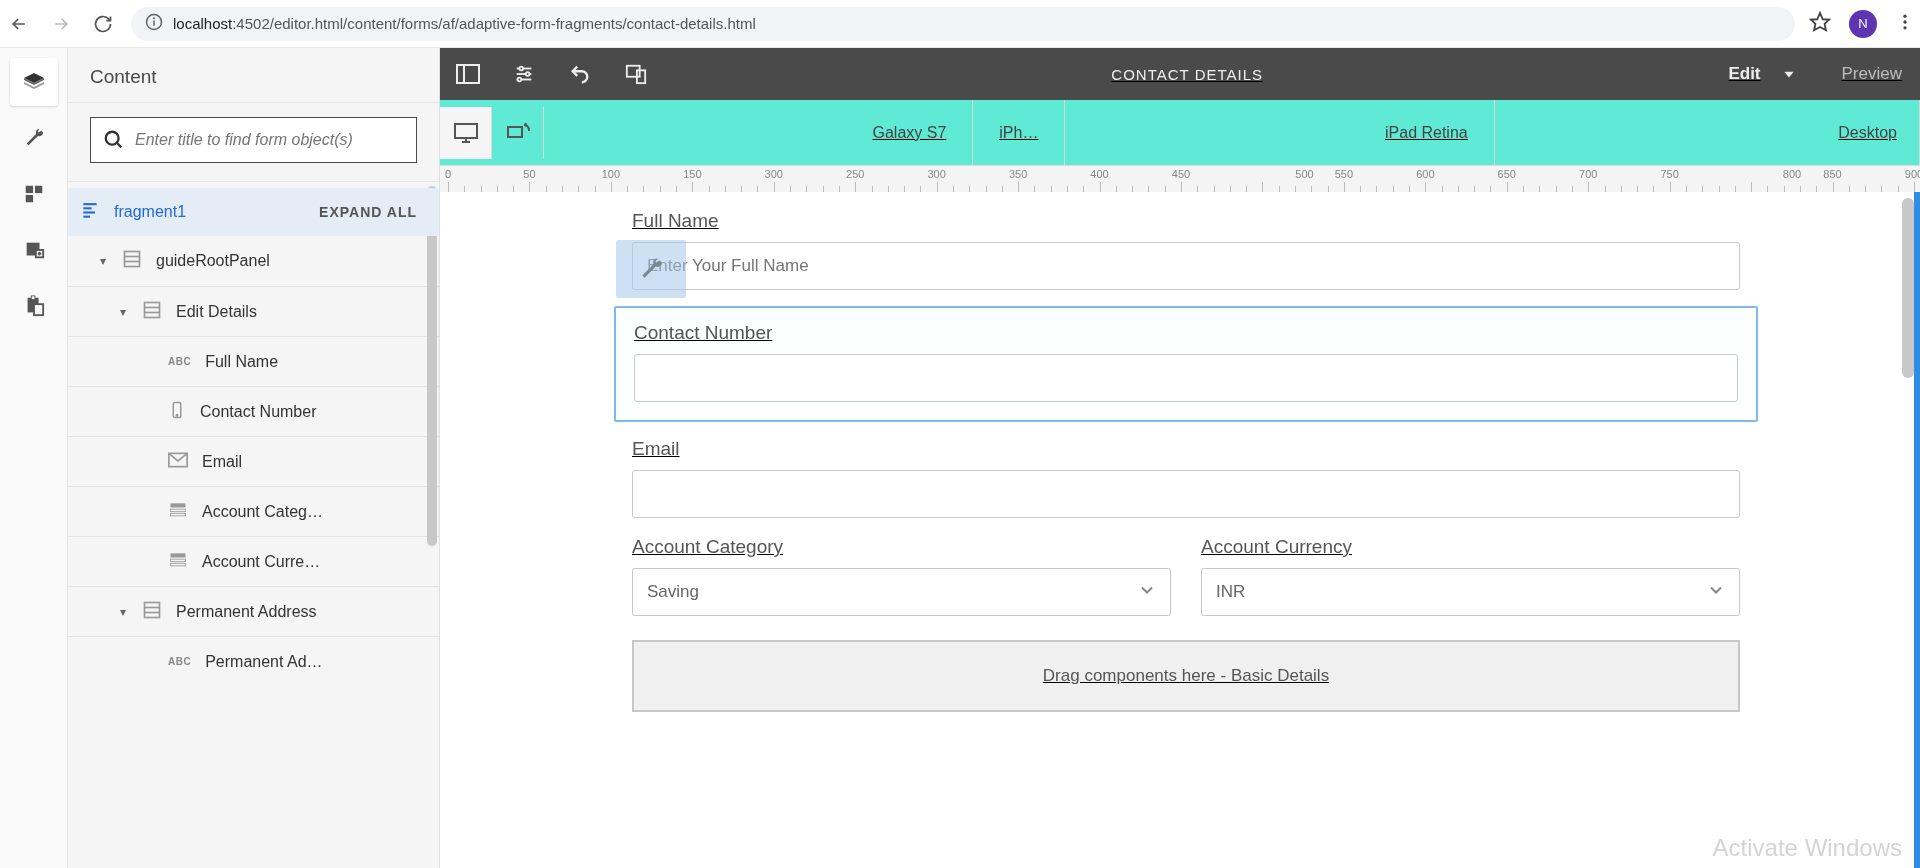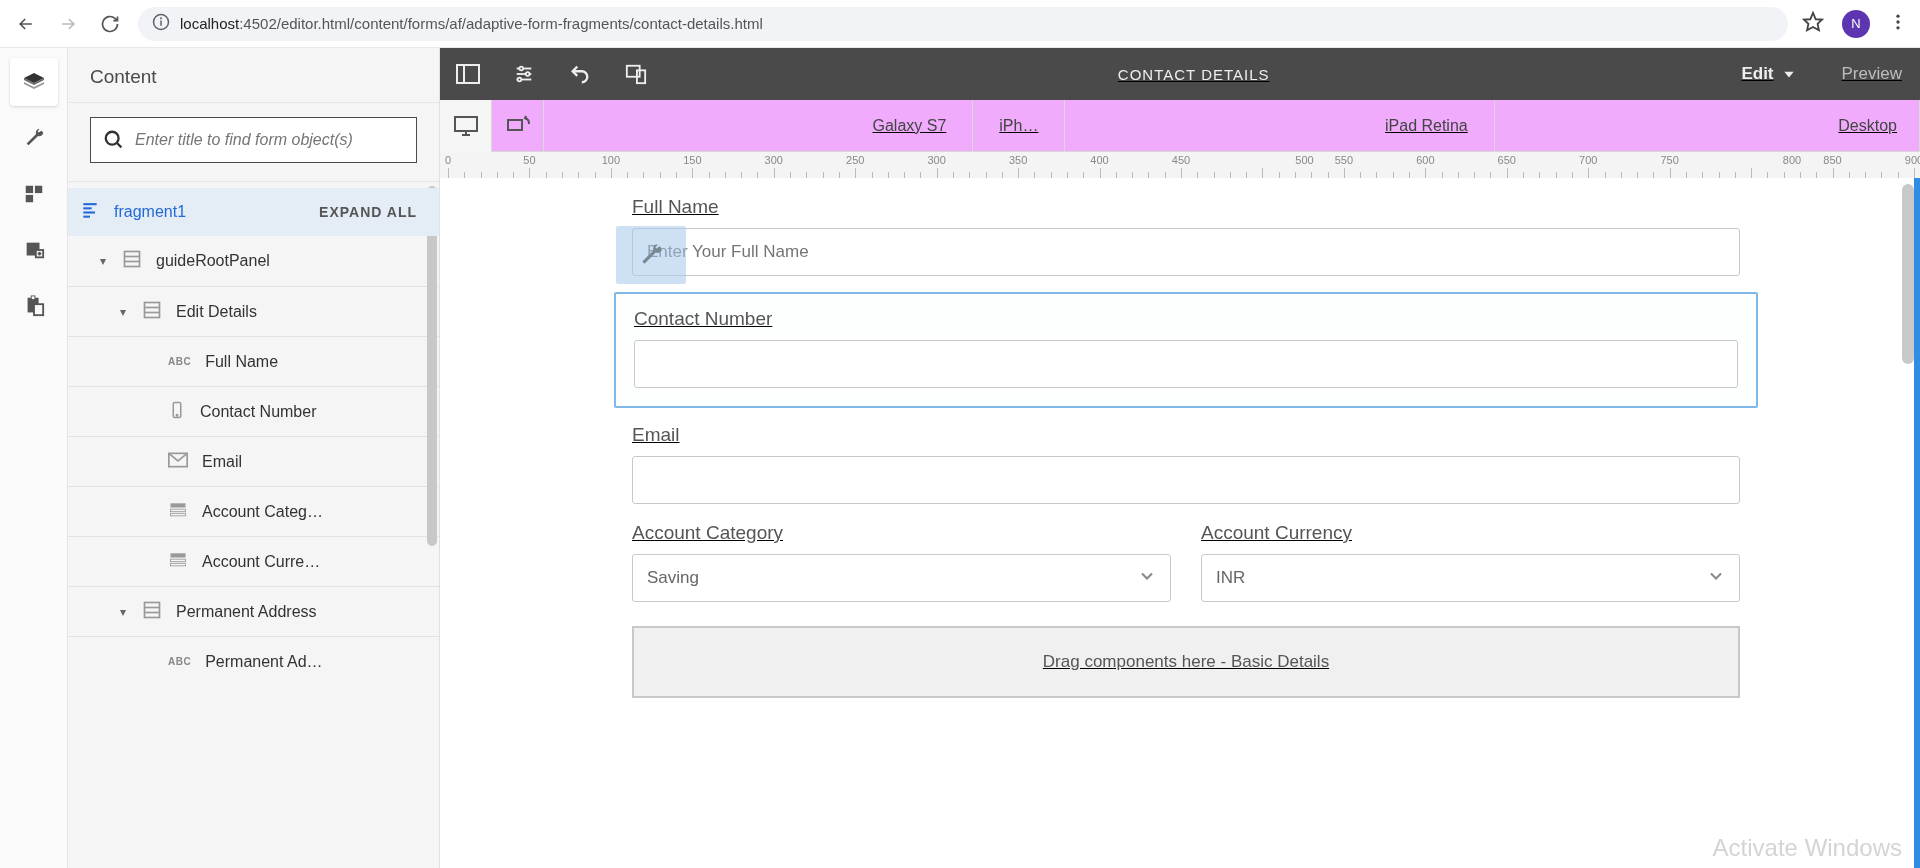--- a/index.html
+++ b/index.html
@@ -1,18 +1,18 @@
 <!DOCTYPE html>
 <html><head>
 <meta charset="utf-8">
 <style>
 * { margin: 0; padding: 0; box-sizing: border-box; font-family: Arial, Helvetica, sans-serif; }
 body { background: #fff; overflow: hidden; }
 
-.browser-bar { height: 48px; background: #fff; display: flex; align-items: center; padding: 0 12px; gap: 14px; border-bottom: 1px solid #e8e8e8; }
+.browser-bar { height: 48px; background: #fff; display: flex; align-items: center; padding: 0 5px; gap: 14px; border-bottom: 1px solid #e8e8e8; }
 .nav-btn { width: 28px; height: 28px; display: flex; align-items: center; justify-content: center; color: #555; cursor: pointer; border-radius: 50%; }
 .url-bar { flex: 1; display: flex; align-items: center; background: #f1f3f7; height: 34px; border-radius: 17px; padding: 0 14px; gap: 10px; color: #333; font-size: 15px; }
 .url-text { color: #555; }
 .url-text .dark { color: #222; }
 .right-icons { display: flex; align-items: center; gap: 18px; }
 .avatar { width: 28px; height: 28px; border-radius: 50%; background: #5e35b1; color:#fff; font-size:13px; display:flex; align-items:center; justify-content:center; }
 
 .app { display: flex; height: calc(100vh - 48px); }
 
 .rail { width: 68px; background: #fafafa; border-right: 1px solid #e5e5e5; display: flex; flex-direction: column; align-items: center; padding-top: 10px; gap: 8px; }
@@ -37,24 +37,24 @@
 .tree-row.level2 { padding-left: 46px; }
 .tree-row.level3 { padding-left: 90px; }
 .tree-row.sep { border-top: 1px solid #e2e2e2; }
 .abc-badge { font-size:10px; font-weight:700; color:#999; letter-spacing:0.5px; }
 
 .main { flex: 1; display: flex; flex-direction: column; background: #f4f4f4; position:relative;text-decoration:underline; }
 .toolbar { height: 52px; background: #4a4a4a; display: flex; align-items: center; color: #eee; }
 .tool-btn { width: 56px; height: 100%; display:flex; align-items:center; justify-content:center; cursor:pointer; }
 .tool-title { flex:1; text-align:center; font-size:15px; letter-spacing:1px; font-weight:500; }
 .mode { padding: 0 18px; height:100%; display:flex; align-items:center; font-size:17px; cursor:pointer; }
-.mode.edit { font-weight:700; gap:8px; padding-right:28px;}
+.mode.edit { font-weight:700; gap:21px; padding-right:28px;}
 .mode.preview { color:#bdbdbd; }
 
-.device-bar { height: 52px; background: #f0abfc; display:flex; align-items:flex-start; border-bottom:1px solid #d9d9d9; }
+.device-bar { height: 66px; background: #5eead4; display:flex; align-items:flex-start; border-bottom:1px solid #d9d9d9; }
 .device-left { display:flex; align-items:center; height:100%; }
 .device-icon { width:52px; height:52px; display:flex; align-items:center; justify-content:center; color:#555; cursor:pointer; border-right:1px solid #d9d9d9; }
 .device-icon.first { background:#f5f5f5; }
 .device-tabs { display:flex; height:100%; flex:1; }
 .device-tab { padding: 0 26px; display:flex; align-items:center; font-size:16px; color:#444; border-right:1px solid #d9d9d9; cursor:pointer; }
 .device-tab.flex { flex:1; justify-content:flex-end; }
 .device-tab.desktop { padding-right:22px; }
 
 .ruler-row { height: 26px; background:#f4f4f4; position:relative; font-size:11px; color:#888; overflow:hidden; }
 .ruler-label { position:absolute; top:2px; transform:translateX(-50%); }

